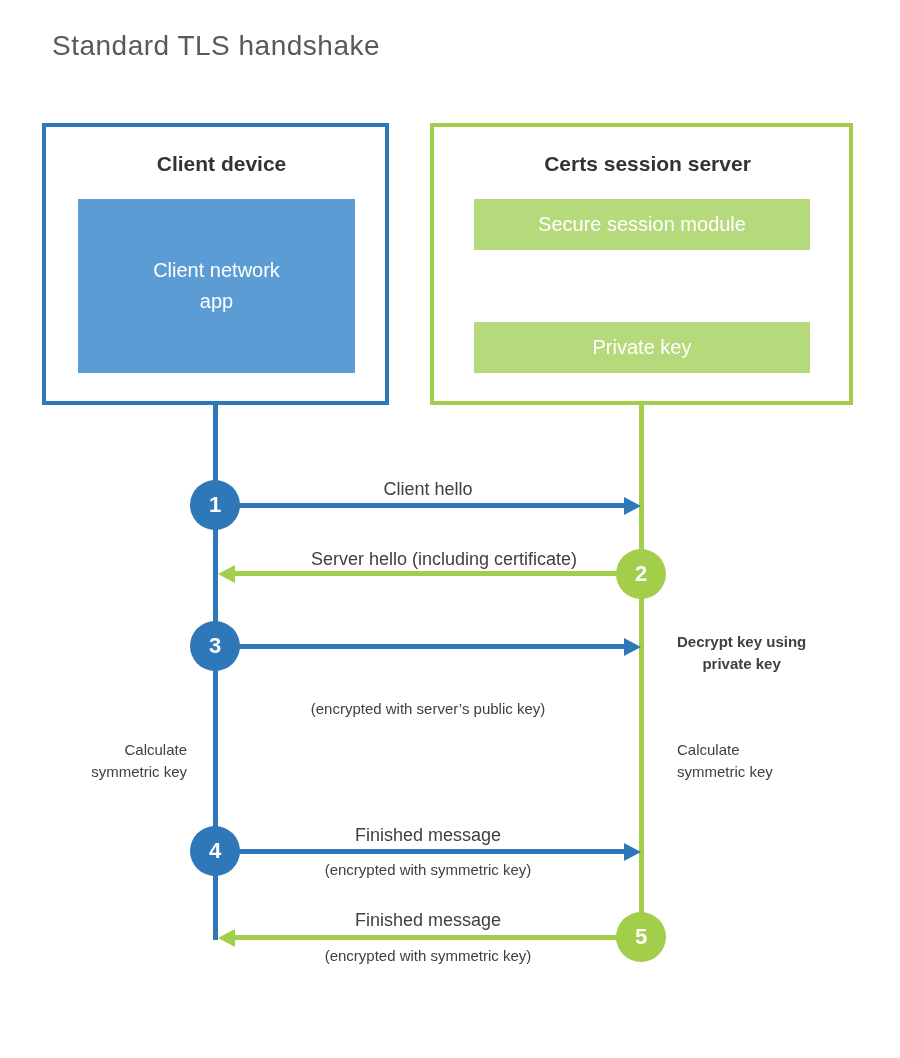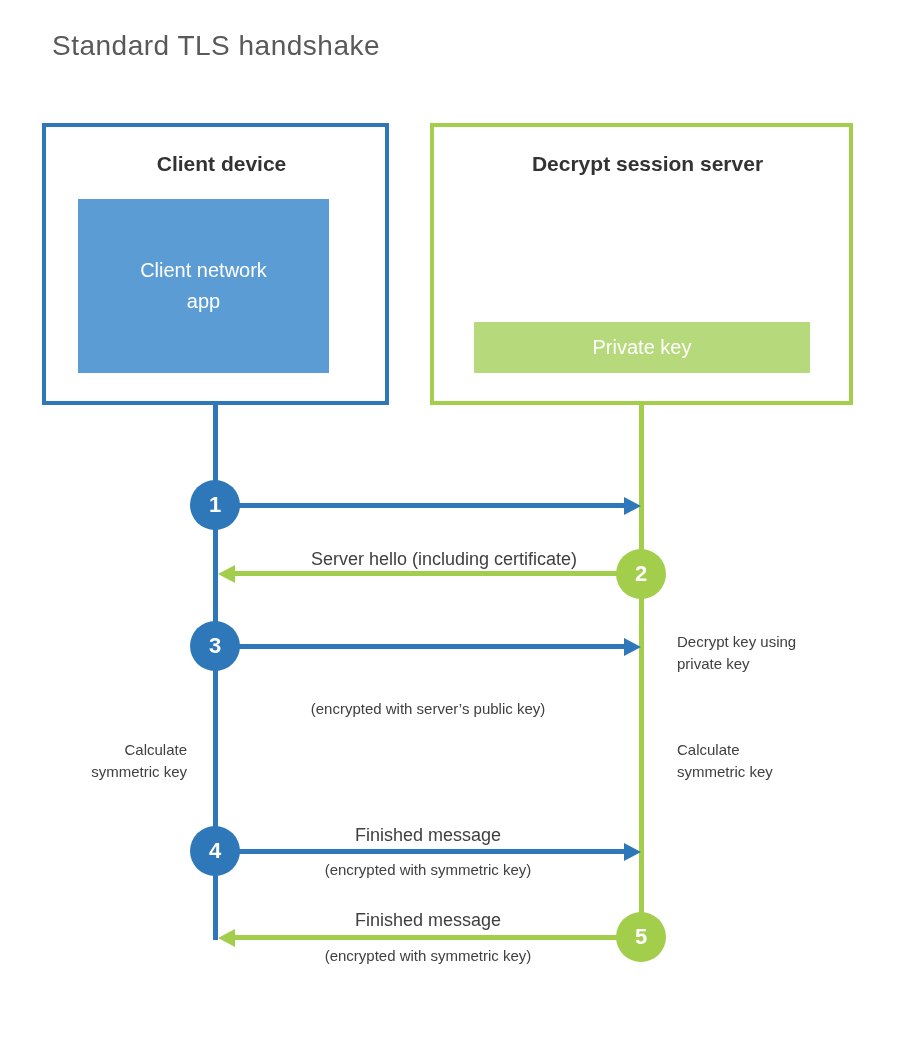--- a/index.html
+++ b/index.html
@@ -26,21 +26,21 @@
   }
   
   .box { position:absolute; top:123px; height:282px; background:#fff; }
   .client-box { left:42px; width:347px; border:4px solid var(--blue); }
   .server-box { left:430px; width:423px; border:4px solid var(--green); }
   .box-title {
     position:absolute; left:12px; right:0; top:25px; text-align:center;
     font-size:21px; font-weight:bold; color:var(--heading);
   }
   .client-app {
-    position:absolute; left:78px; top:199px; width:251px; height:174px;
+    position:absolute; left:78px; top:199px; width:277px; height:174px;
     background:var(--blue-fill); color:#fff; font-size:20px; line-height:1.55;
     display:flex; align-items:center; justify-content:center; text-align:center;
     white-space:pre-line;
   }
   .server-bar {
     position:absolute; left:474px; width:336px; height:51px;
     background:var(--green-fill); color:#fff; font-size:20px;
     display:flex; align-items:center; justify-content:center; text-align:center;
   }
   .bar-0 { top:199px; } .bar-1 { top:261px; } .bar-2 { top:322px; }
@@ -79,47 +79,49 @@
          color:var(--label); font-size:18px; }
   .sub { position:absolute; left:213px; width:430px; text-align:center;
          color:var(--label); font-size:15px; }
   .m1 { top:479px; } .m2 { top:549px;padding-left:32px; }
   .m3 { top:619px; } .s3 { top:656px;margin-top:44px; }
   .m4 { top:825px; } .s4 { top:861px; }
   .m5 { top:910px; } .s5 { top:947px; }
   
   .note { position:absolute; font-size:15px; line-height:1.45;
           color:var(--label); white-space:pre-line; }
-  .note-decrypt   { left:677px; top:631px; text-align:left; }
+  .note-decrypt   { left:677px; top:631px; text-align:center;font-weight:bold; }
   .note-calc-left { left:47px;  top:739px; width:140px; text-align:right; }
   .note-calc-right{ left:677px; top:739px; text-align:left; }
 </style>
 </head>
 <body>
 
 <div class="canvas">
 
   <div class="page-title">Standard TLS handshake</div>
 
   <div class="box client-box">
     <div class="box-title">Client device</div>
   </div>
   <div class="client-app">Client network
 app</div>
 
   <div class="box server-box">
-    <div class="box-title">Decrypt session server</div>
+    <div class="box-title">Certs session server</div>
   </div>
+  <div class="server-bar bar-0">Secure session module</div>
   <div class="server-bar bar-2">Private key</div>
 
   <div class="lifeline blue"></div>
   <div class="lifeline green"></div>
 
   <div class="arrow-line blue a1"></div>
   <div class="ah right a1h"></div>
+  <div class="msg m1">Client hello</div>
   <div class="circle blue c1">
     <span>1</span>
   </div>
 
   <div class="arrow-line green a2"></div>
   <div class="ah left a2h"></div>
   <div class="msg m2">Server hello (including certificate)</div>
   <div class="circle green c2">
     <span>2</span>
   </div>

